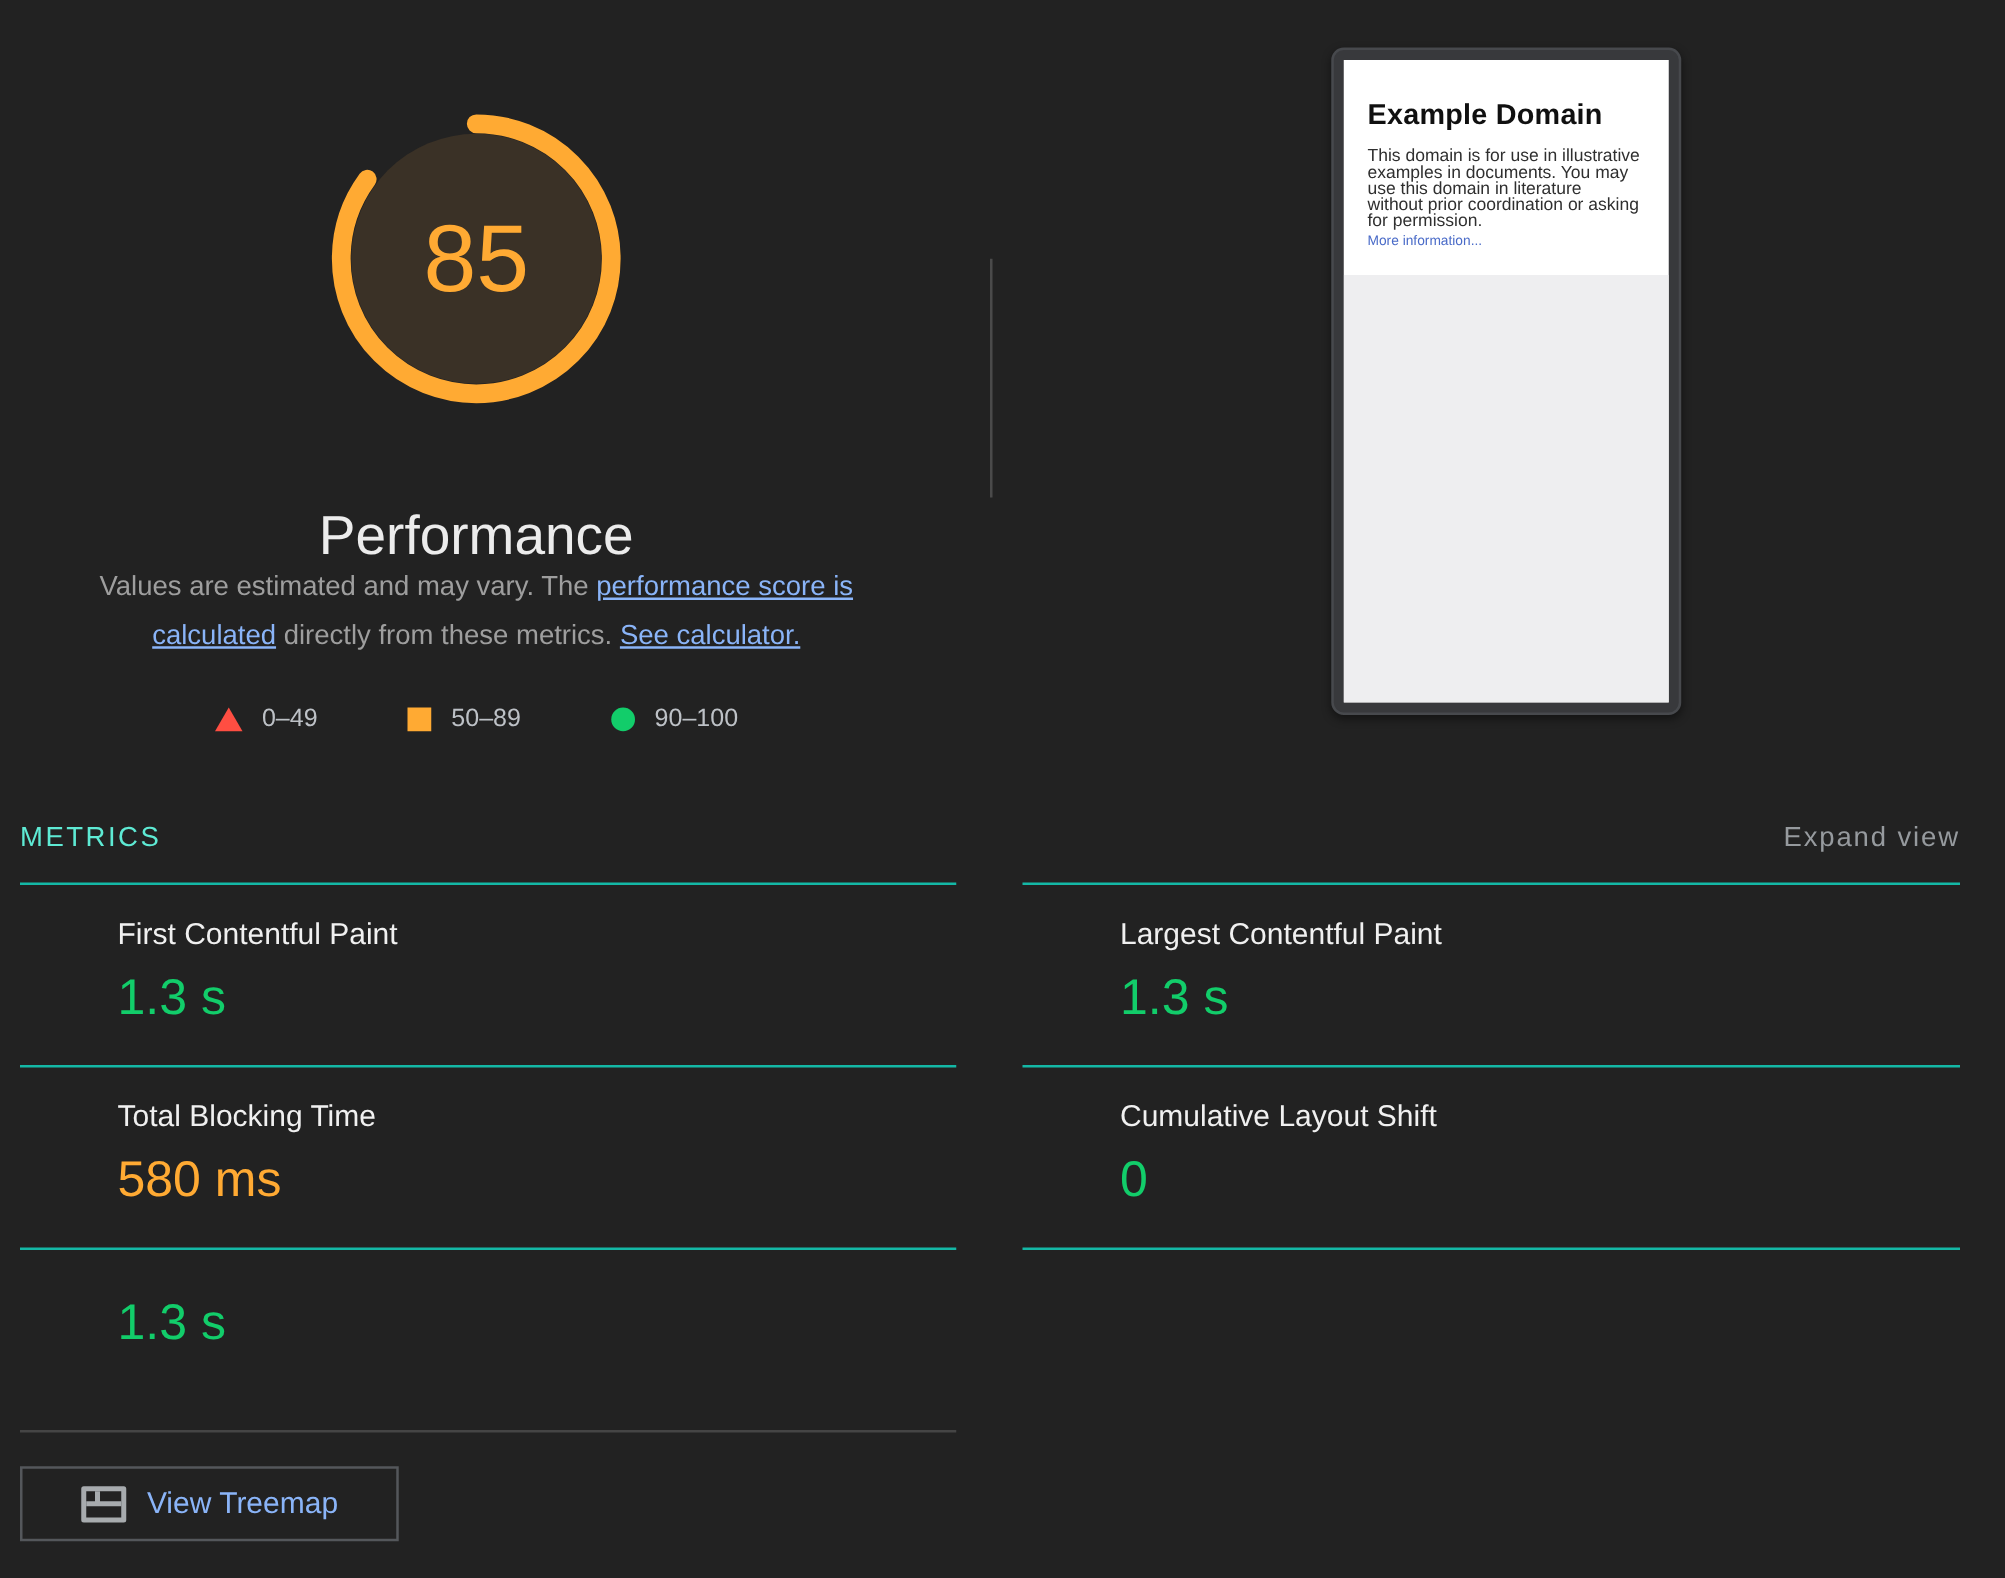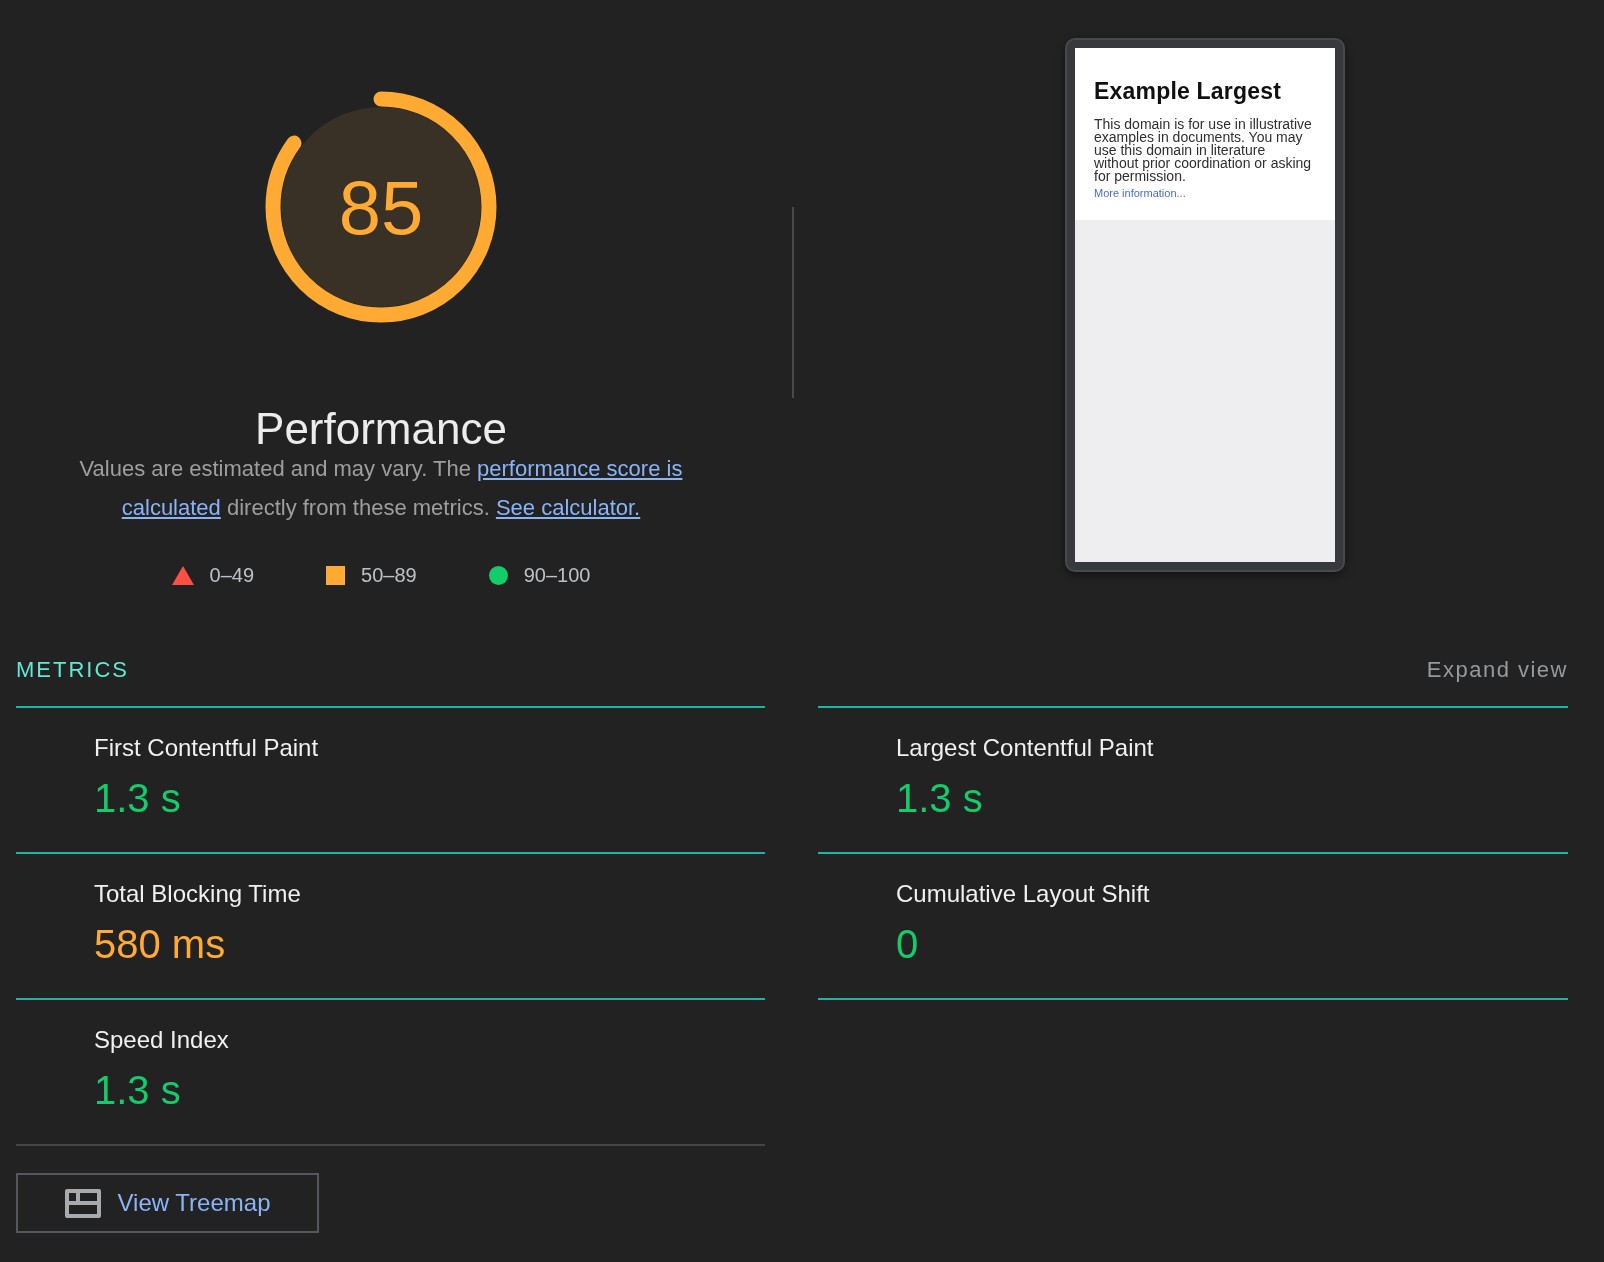--- a/index.html
+++ b/index.html
@@ -124,21 +124,21 @@
       <span>90–100</span>
     </div>
   </div>
 </div>
 
 <div class="v-sep"></div>
 
 <div class="thumb-frame">
   <div class="thumb-page">
     <div class="thumb-white">
-      <div class="thumb-h1">Example Largest</div>
+      <div class="thumb-h1">Example Domain</div>
       <div class="thumb-p">This domain is for use in illustrative examples in documents. You may use this domain in literature without prior coordination or asking for permission.</div>
       <span class="thumb-a">More information...</span>
     </div>
     <div class="thumb-gray"></div>
   </div>
 </div>
 
 <div class="metrics-header">
   <span class="metrics-title">METRICS</span>
   <span class="expand-view">Expand view</span>
@@ -153,21 +153,20 @@
   </div>
 
   <div class="metric-row">
     <span class="m-icon"><span class="i-square"></span></span>
     <div class="m-label">Total Blocking Time</div>
     <div class="m-value average">580 ms</div>
   </div>
 
   <div class="metric-row">
     <span class="m-icon"><span class="i-circle"></span></span>
-    <div class="m-label">Speed Index</div>
     <div class="m-value good">1.3 s</div>
   </div>
 
   <div class="btn-row">
     <button class="treemap-btn">
       <span class="tm-icon">
           <span class="h"></span>
           <span class="v"></span>
         </span>
       <span class="treemap-label">View Treemap</span>

